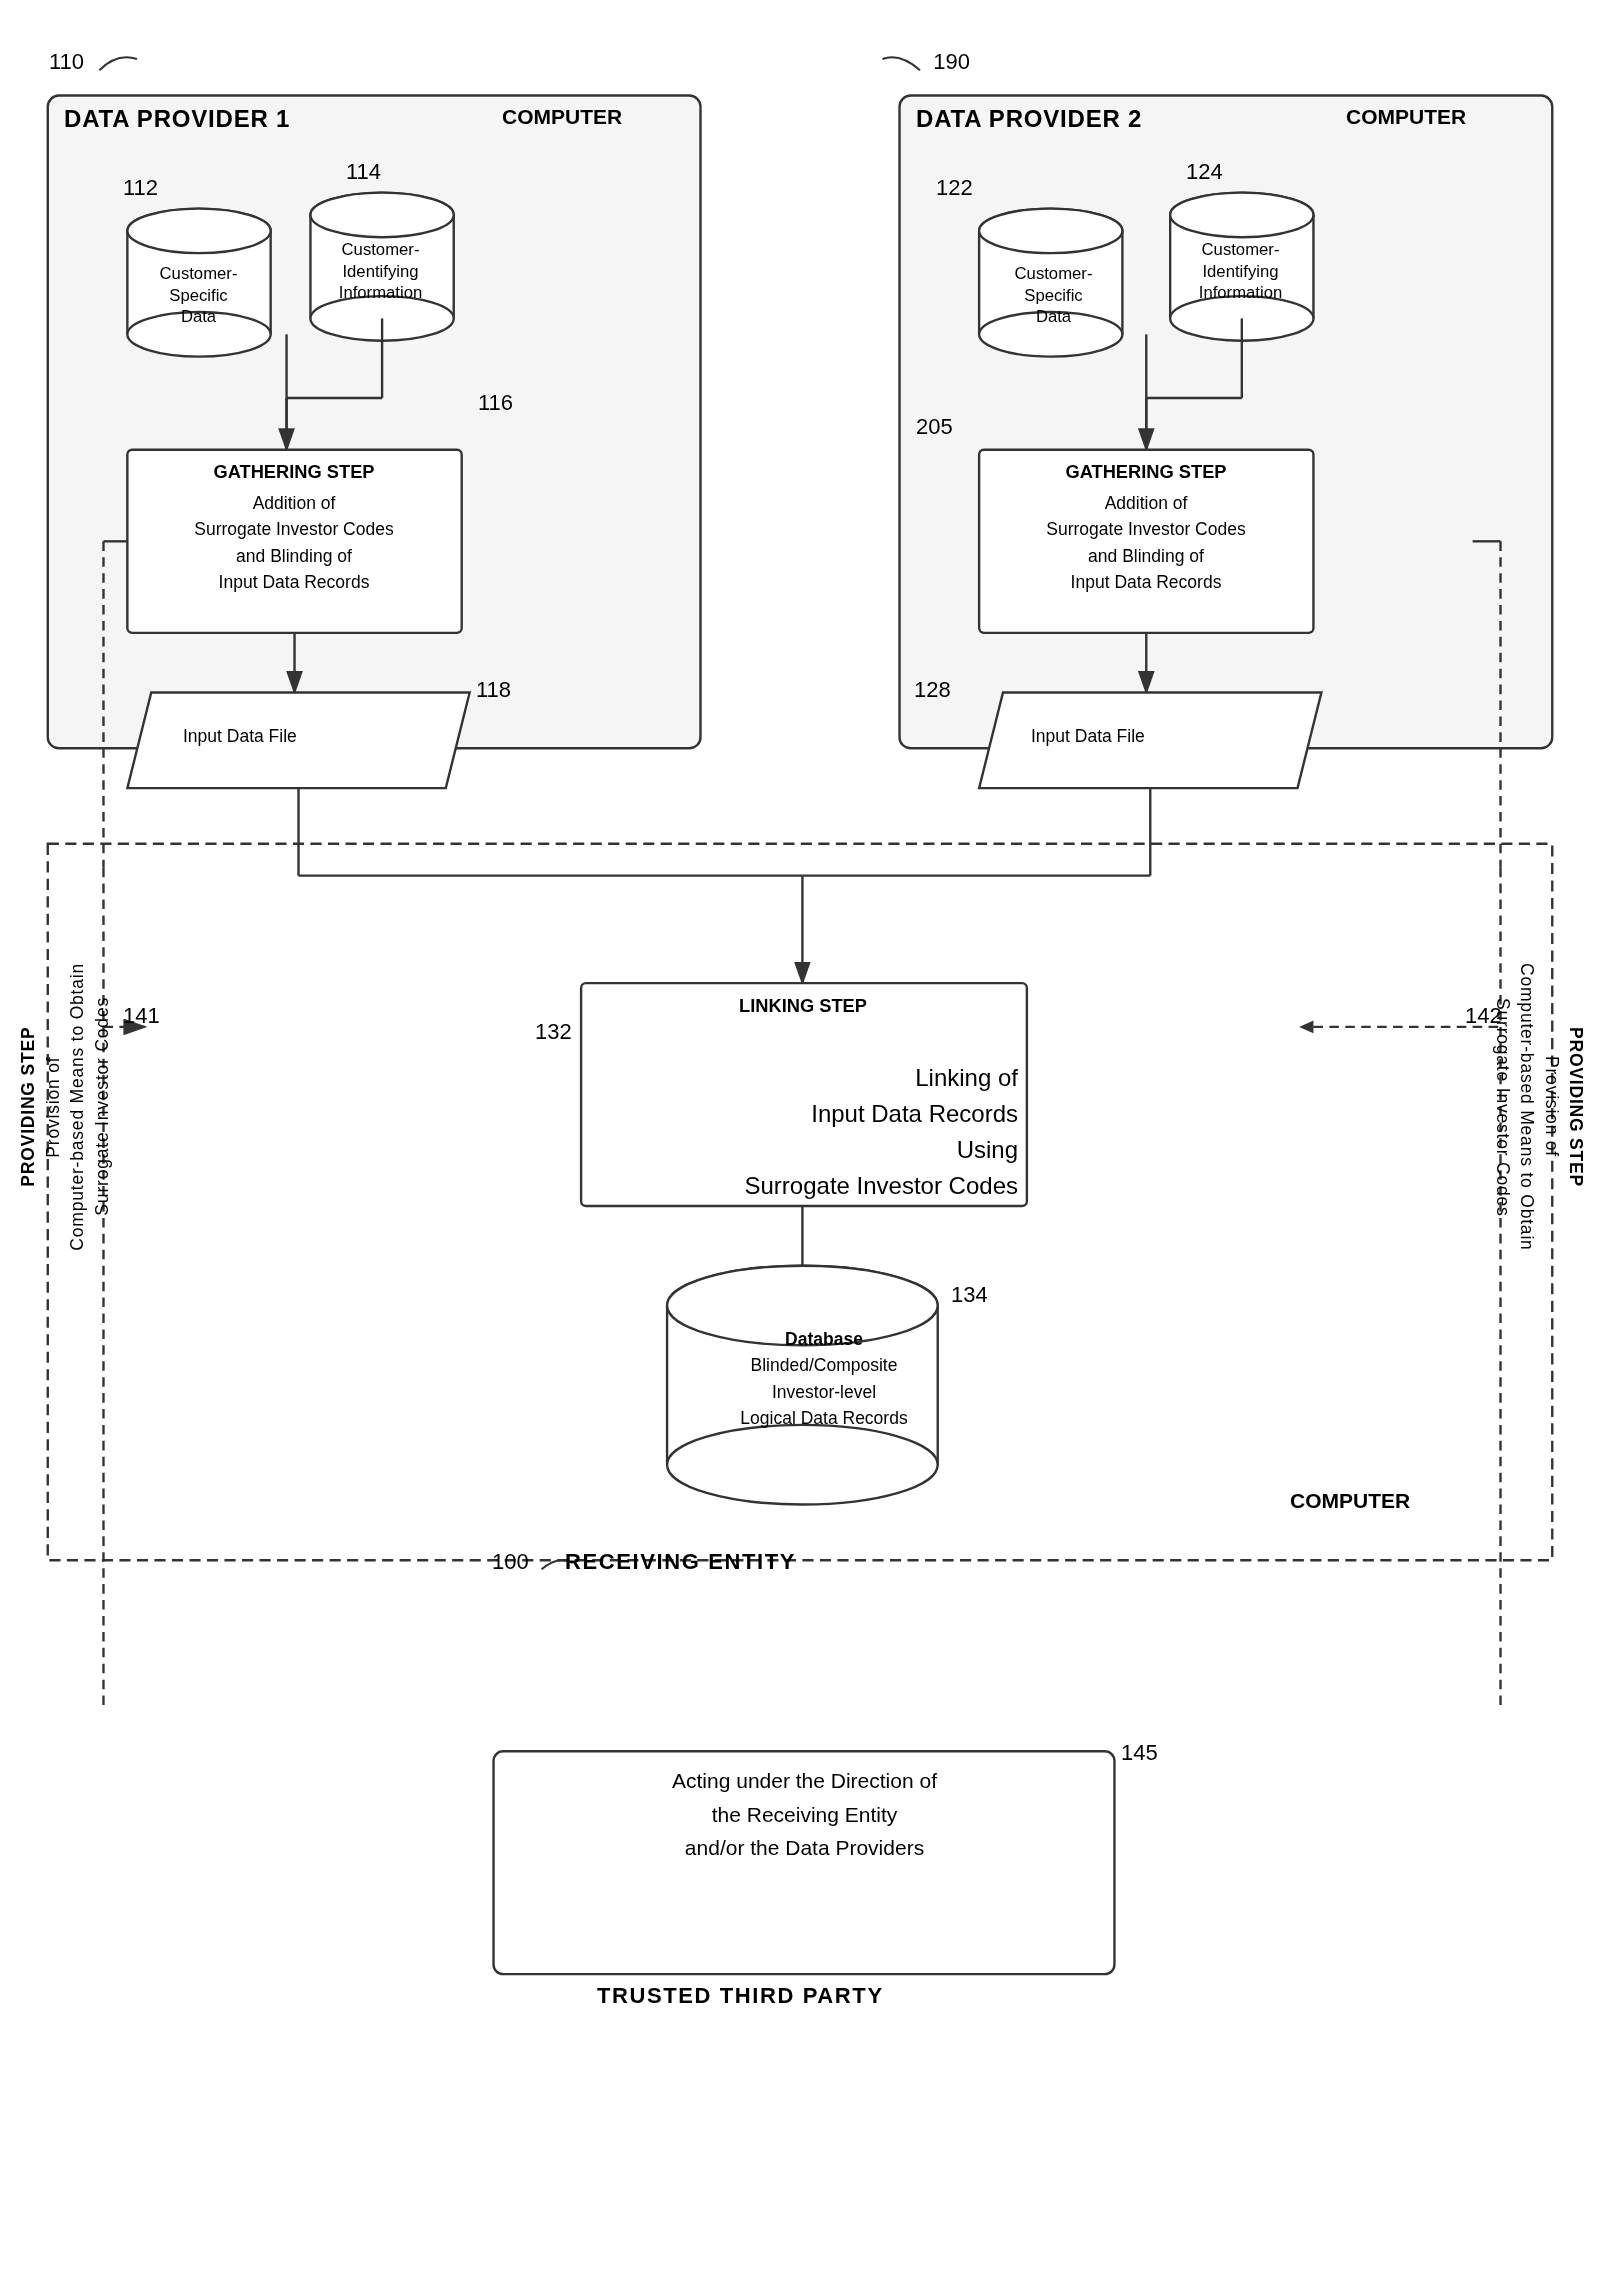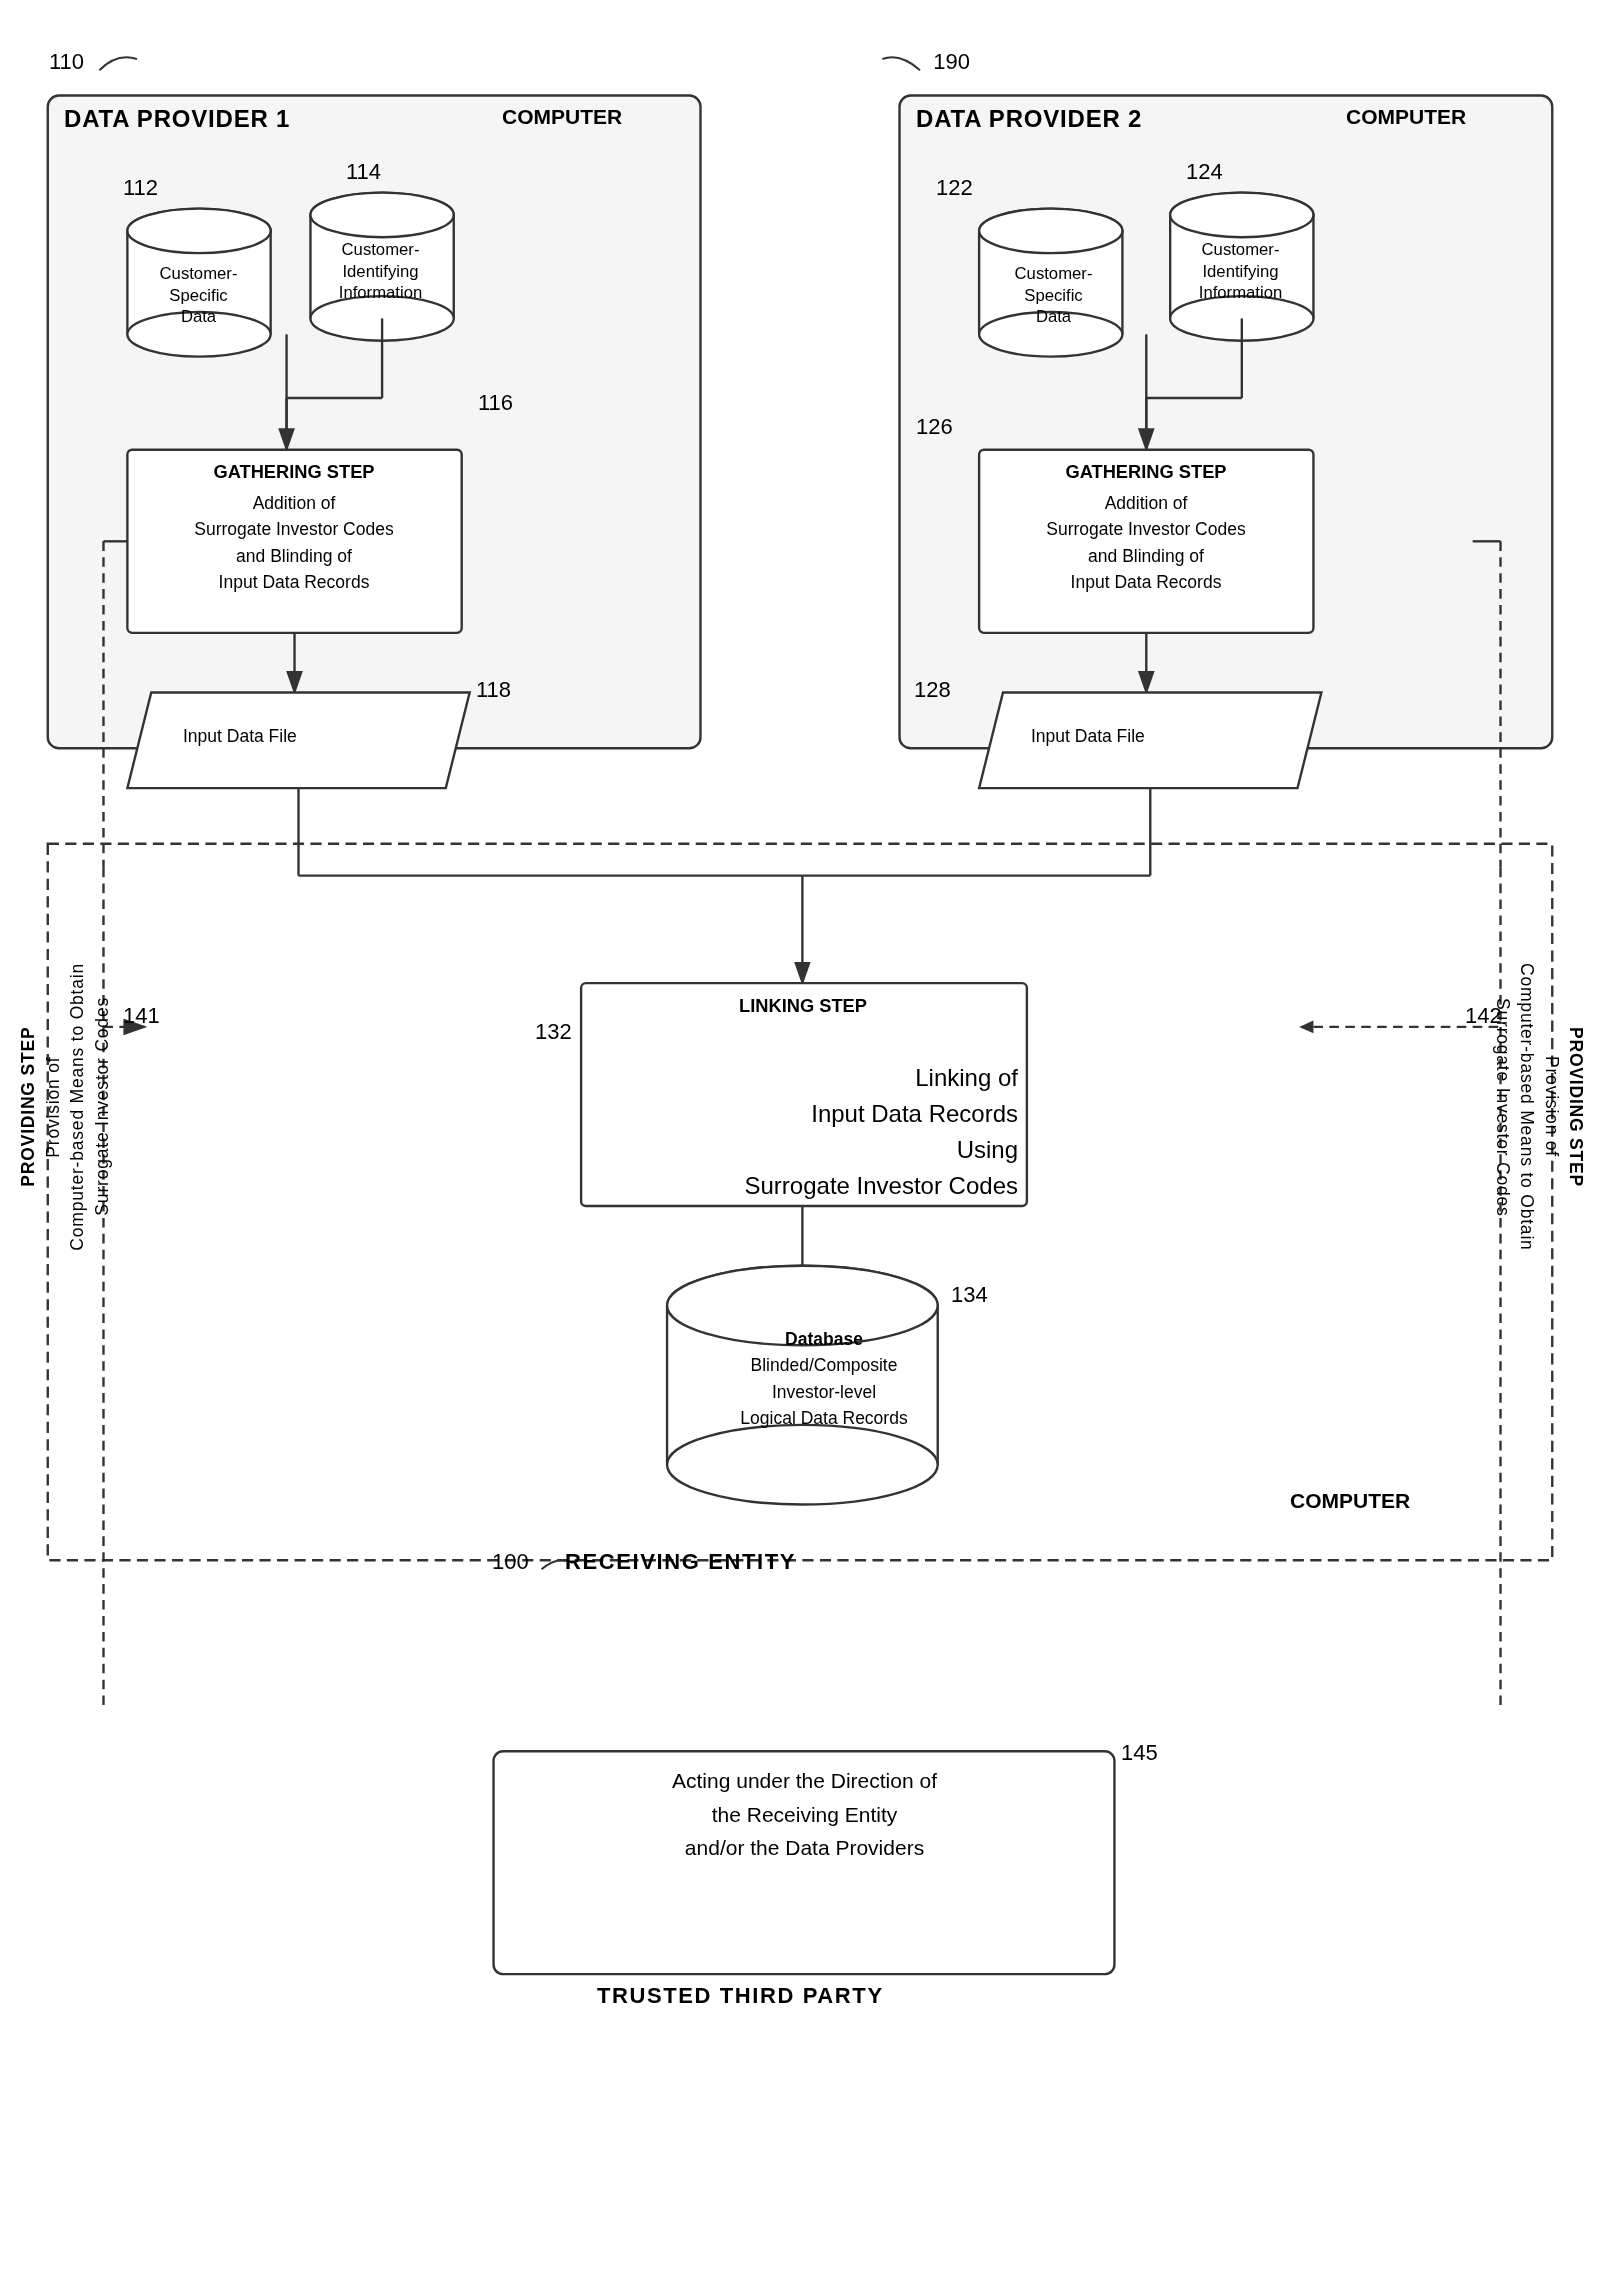--- a/index.html
+++ b/index.html
@@ -190,21 +190,21 @@
   <div class="ref-num" style="left:476px; top:677px;">118</div>
 
   <div class="ref-num" style="left:936px; top:175px;text-align:right;">122</div>
 
   <div style="position:absolute; left:994px; top:263px; width:119px; text-align:center; font-size:16.7px; line-height:1.3;">Customer-Specific<br>Data</div>
 
   <div class="ref-num" style="left:1186px; top:159px;">124</div>
 
   <div style="position:absolute; left:1177px; top:239px; width:127px; text-align:center; font-size:16.7px; line-height:1.3;">Customer-<br>Identifying<br>Information</div>
 
-  <div class="ref-num" style="left:916px; top:414px;">126</div>
+  <div class="ref-num" style="left:916px; top:414px;">205</div>
 
   <div style="position:absolute; left:987px; top:460px; width:318px; text-align:center; font-size:18.3px; font-weight:bold; line-height:1.3;">GATHERING STEP</div>
   <div style="position:absolute; left:987px; top:490px; width:318px; text-align:center; font-size:17.5px; line-height:1.5;">Addition of<br>Surrogate Investor Codes<br>and Blinding of<br>Input Data Records</div>
 
   <div style="position:absolute; left:1031px; top:726px; font-size:17.5px;">Input Data File</div>
 
   <div class="ref-num" style="left:914px; top:677px;">128</div>
 
   <div style="position:absolute; left:16px; top:860px; height:494px; display:flex; flex-direction:column; align-items:center; justify-content:center;">
     <div style="writing-mode:vertical-rl; transform:rotate(180deg); font-size:17.5px; font-weight:bold; letter-spacing:0.8px; line-height:1.4; text-align:center;">

